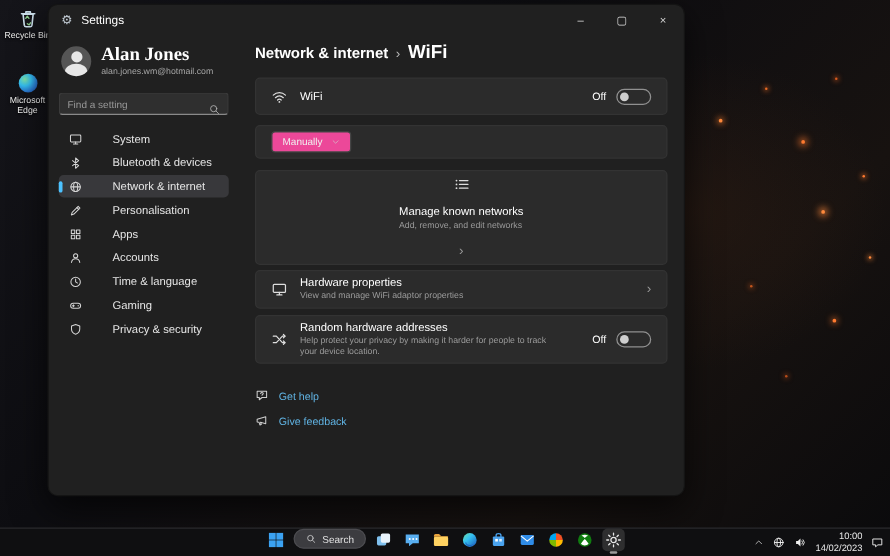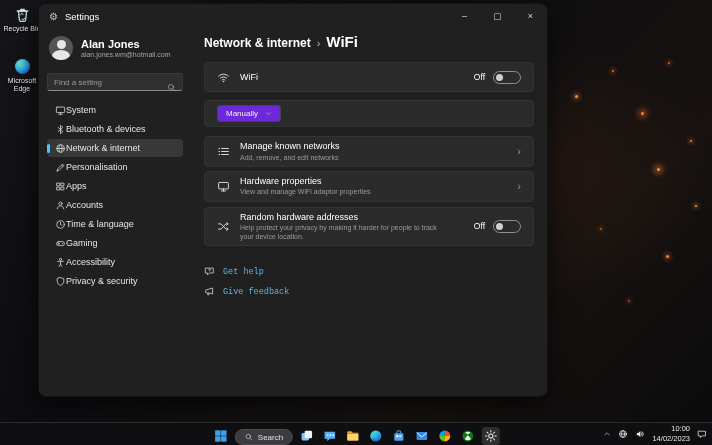--- a/index.html
+++ b/index.html
@@ -35,31 +35,31 @@
   .win-btn { width:33px; height:100%; display:flex; align-items:center; justify-content:center; font-size:9px; color:#d8d8d8; }
 
   .win-body { flex:1; display:flex; min-height:0; }
 
   
   .sidebar { width:152px; flex:0 0 auto; padding:4px 8px 0 8px; }
   .profile { display:flex; align-items:center; gap:8px; padding:4px 2px; }
   .avatar { width:24px; height:24px; border-radius:50%; background:#555; position:relative; overflow:hidden; flex:0 0 auto; }
   .avatar::before { content:""; position:absolute; left:7.5px; top:4px; width:9px; height:9px; border-radius:50%; background:#e7e7e7; }
   .avatar::after { content:""; position:absolute; left:3px; top:14px; width:18px; height:12px; border-radius:50%; background:#e7e7e7; }
-  .p-name { font-size:11px; font-weight:bold; color:#fff; }
+  .p-name { font-size:15px; font-weight:bold; color:#fff;font-family:Liberation Serif, serif; }
   .p-email { font-size:7px; color:#a5a5a5; margin-top:1px; }
 
   .searchbox { margin-top:9px; height:18px; background:#2f2f2f; border:1px solid #3a3a3a; border-bottom:1px solid #8a8a8a;
     border-radius:3px; display:flex; align-items:center; padding:0 6px; gap:4px; }
   .searchbox input { flex:1; min-width:0; background:transparent; border:none; outline:none; color:#eee; font-size:8px; font-family:"Liberation Sans", sans-serif; }
   .searchbox input::placeholder { color:#9a9a9a; }
   .s-icon { width:9px; height:9px; color:#b5b5b5; flex:0 0 auto; }
 
   .nav { margin-top:10px; }
-  .nav-item { height:18px; margin-bottom:1px; display:flex; align-items:center; gap:0; padding:0 8px; border-radius:4px;
+  .nav-item { height:18px; margin-bottom:1px; display:flex; align-items:center; gap:24px; padding:0 8px; border-radius:4px;
     font-size:9px; color:#e6e6e6; position:relative; }
   .nav-item.selected { background:#38383b; }
   .nav-item.selected::before { content:""; position:absolute; left:0; top:4.5px; bottom:4.5px; width:2.5px; border-radius:2px; background:var(--accent); }
   .nav-ico { width:11px; height:11px; color:#d4d4d4; flex:0 0 auto; display:inline-flex; }
 
   
   .main { flex:1; padding:0 13px; min-width:0; }
   .breadcrumb { margin-top:5px; display:flex; align-items:baseline; gap:6px; }
   .bc-parent { font-size:12px; font-weight:bold; color:#fff; }
   .bc-sep { font-size:11px; color:#b8b8b8; }
@@ -70,40 +70,40 @@
     display:flex; align-items:center; gap:10px; }
   .card-ico { width:13px; height:13px; color:#dedede; flex:0 0 auto; display:inline-flex; }
   .card-text { flex:1; min-width:0; }
   .card-title { font-size:9px; color:#fff; }
   .card-sub { font-size:7px; color:#9b9b9b; margin-top:1.5px; line-height:1.3; max-width:230px; }
   .card-right { display:flex; align-items:center; gap:8px; flex:0 0 auto; }
   .toggle-label { font-size:8.5px; color:#fff;margin-left:24px; }
   .toggle-off { width:28px; height:13px; border:1px solid #909090; border-radius:8px; position:relative; }
   .toggle-off::before { content:""; position:absolute; left:2px; top:2px; width:7px; height:7px; border-radius:50%; background:#cfcfcf; }
   .chev-right { font-size:11px; color:#9a9a9a; }
-  .dropdown { display:flex; align-items:center; gap:7px; background:#6d28d9; border:1px solid #454545; border-radius:3px;
+  .dropdown { display:flex; align-items:center; gap:7px; background:#ec4899; border:1px solid #454545; border-radius:3px;
     padding:3px 8px; font-size:8px; color:#f0f0f0; }
   .dd-chev { width:7px; height:7px; color:#cfcfcf; display:inline-flex; }
 
   .c-wifi { min-height:30px; margin-bottom:8px; }
   .c-turn { min-height:26px; margin-bottom:9px; }
-  .c-manage { min-height:30px; margin-bottom:4px; }
+  .c-manage { min-height:30px; margin-bottom:4px;flex-direction:column; }
   .c-hardware { min-height:31px; margin-bottom:5px;justify-content:center; }
   .c-random { min-height:37px; }
 
   .links { margin-top:20px; display:flex; flex-direction:column; gap:9px; }
-  .link-row { display:flex; align-items:center; gap:8px;font-family:Liberation Mono, monospace; }
+  .link-row { display:flex; align-items:center; gap:8px; }
   .link-ico { width:11px; height:11px; color:#cfcfcf; display:inline-flex; }
   .link-text { font-size:8.5px; color:var(--link); }
 
   
   .taskbar { position:absolute; left:0; right:0; bottom:0; height:23px;
     background:rgba(16,16,18,.96); border-top:1px solid #2a2a2c; }
   .tb-center { position:absolute; left:50%; top:0; bottom:0; transform:translateX(-50%);
-    display:flex; align-items:flex-end; gap:5px; }
+    display:flex; align-items:flex-start; gap:5px; }
   .tb-btn { width:18px; height:18px; border-radius:4px; display:flex; align-items:center; justify-content:center; }
   .tb-btn.active { background:rgba(255,255,255,.13); position:relative; }
   .tb-btn.active::after { content:""; position:absolute; bottom:-1.5px; left:6px; width:6px; height:2px; border-radius:2px; background:#9b9b9b; }
   .tb-ic { width:14px; height:14px; display:inline-flex; }
   .search-pill { height:16px; border-radius:9px; background:#3c3c40; border:1px solid #4c4c50; display:flex; align-items:center;
     gap:5px; padding:0 9px; }
   .search-pill .txt { font-size:8px; color:#e2e2e2; }
   .sp-ic { width:8px; height:8px; color:#dcdcdc; display:inline-flex; }
   .folder-ic { font-size:0; }
 
@@ -261,29 +261,20 @@
           <span class="nav-ico">
             <svg viewBox="0 0 16 16">
                 <rect class="stroke" x="2.2" y="5.3" width="11.6" height="5.8" rx="2.9"></rect>
                 <path class="stroke" d="M5.4 7.1v2.2M4.3 8.2h2.2"></path>
                 <circle cx="11" cy="8.2" r=".8" fill="currentColor"></circle>
               </svg>
             </span>
           <span>Gaming</span>
         </div>
 
-        <div class="nav-item">
-          <span class="nav-ico">
-            <svg viewBox="0 0 16 16">
-                <circle class="stroke" cx="8" cy="3.4" r="1.5"></circle>
-                <path class="stroke" d="M3.8 6.3h8.4M8 6.3v4M8 10.3L6 13.8M8 10.3l2 3.5"></path>
-              </svg>
-            </span>
-          <span>Accessibility</span>
-        </div>
 
         <div class="nav-item">
           <span class="nav-ico">
             <svg viewBox="0 0 16 16">
                 <path class="stroke" d="M8 2.3l4.8 1.7v3.6c0 3-2 5.1-4.8 6-2.8-.9-4.8-3-4.8-6V4z"></path>
               </svg>
             </span>
           <span>Privacy &amp; security</span>
         </div>
 

